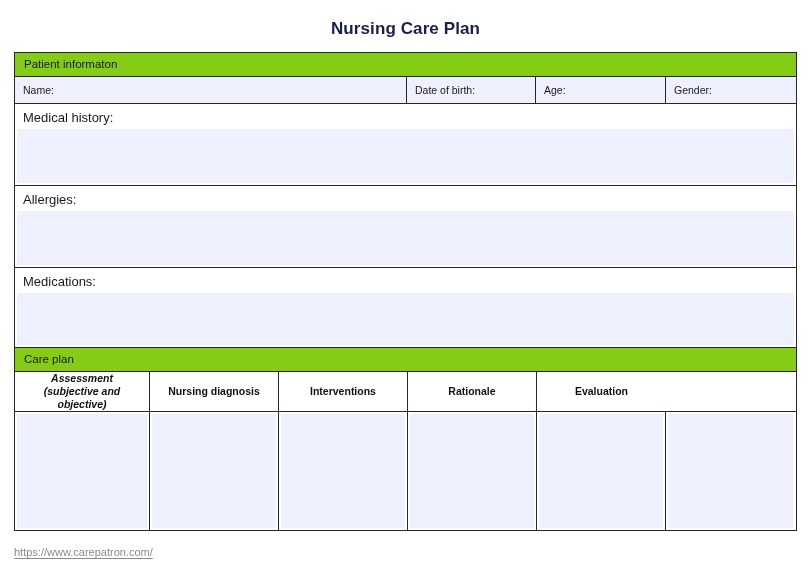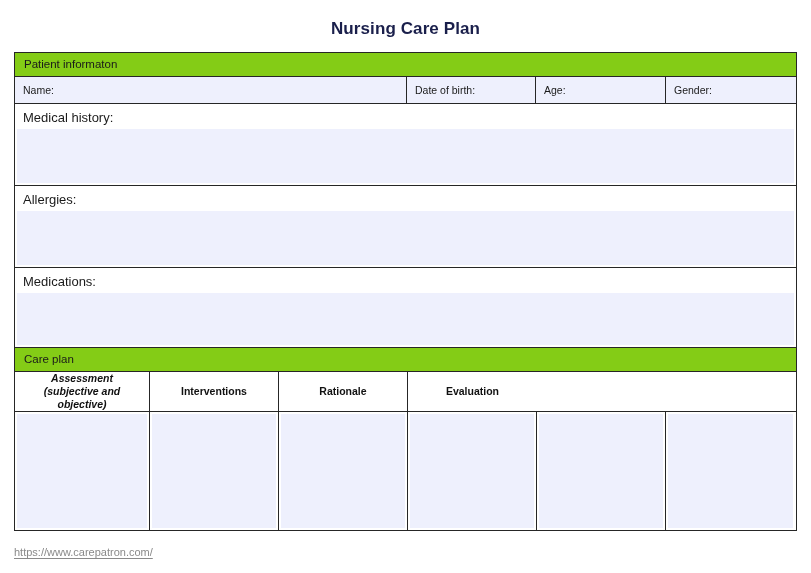--- a/index.html
+++ b/index.html
@@ -225,20 +225,21 @@
 
     <div class="section-header">Care plan</div>
 
     <div class="cp-head">
       <div class="col c0">
         <div>
           <div>Assessment</div>
           <div>(subjective and objective)</div>
         </div>
       </div>
+      <div class="col c1">Nursing diagnosis</div>
       <div class="col c3">Interventions</div>
       <div class="col c4">Rationale</div>
       <div class="col c5">Evaluation</div>
     </div>
 
     <div class="cp-body">
       <div class="col c0">
         <div class="fill"></div>
       </div>
       <div class="col c1">

